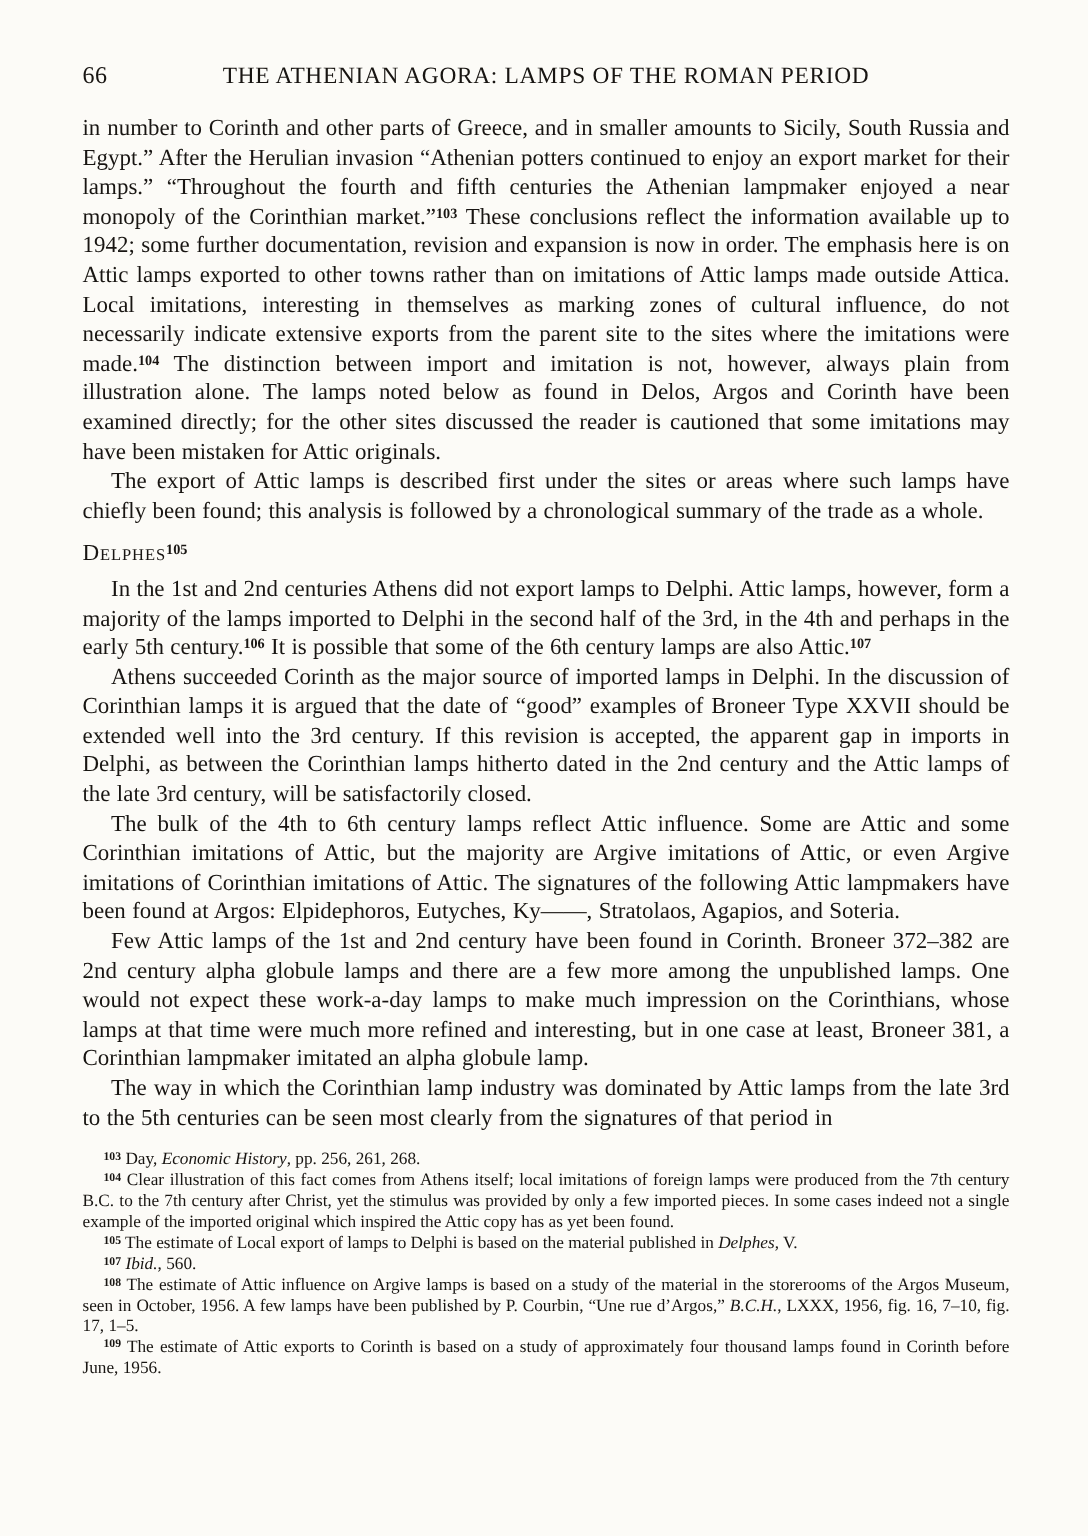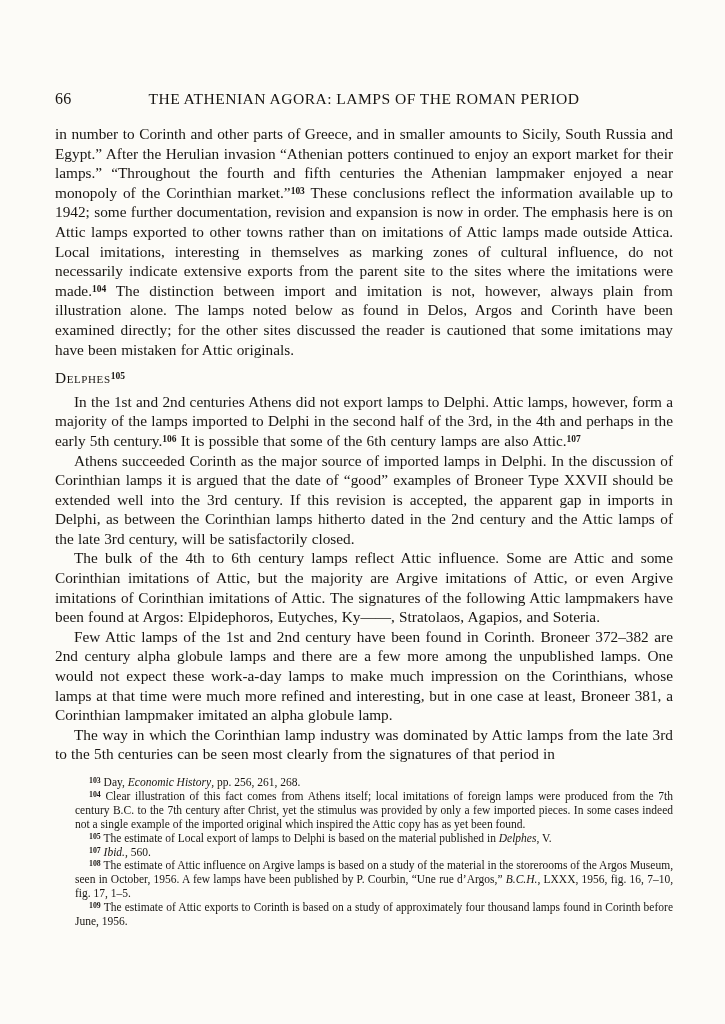--- a/index.html
+++ b/index.html
@@ -15,21 +15,20 @@
     color: #181512;
     font-family: "Liberation Serif", "DejaVu Serif", serif;
     overflow: hidden;
     box-sizing: border-box;
     padding: 42px 52px 0 55px;
   }
   .running-head {
     position: relative;
     height: 22px;
     margin-bottom: 12px;
-    margin-top: 48px;
   }
   .page-number {
     position: absolute;
     left: 0;
     top: 0;
     font-size: 16px;
     letter-spacing: 0.3px;
   }
   .running-title {
     display: block;
@@ -71,41 +70,41 @@
     font-weight: bold;
     line-height: 0;
     vertical-align: 4px;
     letter-spacing: 0;
   }
   .footnotes {
     margin-top: 12px;
     font-size: 11.5px;
     line-height: 13.9px;
     text-align: justify;
-    margin-left: 20px;
   }
   .footnote {
     margin: 0;
     text-indent: 14px;
   }
   .footnote sup.marker {
     vertical-align: 3px;
     font-size: 68%;
   }
 </style>
 </head>
 <body>
 
 <div class="sheet">
   <div class="running-head">
     <span class="page-number">66</span>
     <span class="running-title">THE ATHENIAN AGORA: LAMPS OF THE ROMAN PERIOD</span>
   </div>
   <div class="page-body">
       <p class="body-para"><span>in number to Corinth and other parts of Greece, and in smaller amounts to Sicily, South Russia and Egypt.” After the Herulian invasion “Athenian potters continued to enjoy an export market for their lamps.” “Throughout the fourth and fifth centuries the Athenian lampmaker enjoyed a near monopoly of the Corinthian market.”</span><sup class="fnref">103</sup><span> These conclusions reflect the information available up to 1942; some further documentation, revision and expansion is now in order. The emphasis here is on Attic lamps exported to other towns rather than on imitations of Attic lamps made outside Attica. Local imitations, interesting in themselves as marking zones of cultural influence, do not necessarily indicate extensive exports from the parent site to the sites where the imitations were made.</span><sup class="fnref">104</sup><span> The distinction between import and imitation is not, however, always plain from illustration alone. The lamps noted below as found in Delos, Argos and Corinth have been examined directly; for the other sites discussed the reader is cautioned that some imitations may have been mistaken for Attic originals.</span></p>
+      <p class="body-para indent"><span>The export of Attic lamps is described first under the sites or areas where such lamps have chiefly been found; this analysis is followed by a chronological summary of the trade as a whole.</span></p>
       <h2 class="section-heading"><span class="sc-head">Delphes</span><sup class="fnref">105</sup></h2>
       <p class="body-para indent"><span>In the 1st and 2nd centuries Athens did not export lamps to Delphi. Attic lamps, however, form a majority of the lamps imported to Delphi in the second half of the 3rd, in the 4th and perhaps in the early 5th century.</span><sup class="fnref">106</sup><span> It is possible that some of the 6th century lamps are also Attic.</span><sup class="fnref">107</sup></p>
       <p class="body-para indent"><span>Athens succeeded Corinth as the major source of imported lamps in Delphi. In the discussion of Corinthian lamps it is argued that the date of “good” examples of Broneer Type XXVII should be extended well into the 3rd century. If this revision is accepted, the apparent gap in imports in Delphi, as between the Corinthian lamps hitherto dated in the 2nd century and the Attic lamps of the late 3rd century, will be satisfactorily closed.</span></p>
       <p class="body-para indent"><span>The bulk of the 4th to 6th century lamps reflect Attic influence. Some are Attic and some Corinthian imitations of Attic, but the majority are Argive imitations of Attic, or even Argive imitations of Corinthian imitations of Attic. The signatures of the following Attic lampmakers have been found at Argos: Elpidephoros, Eutyches, Ky——, Stratolaos, Agapios, and Soteria.</span></p>
       <p class="body-para indent"><span>Few Attic lamps of the 1st and 2nd century have been found in Corinth. Broneer 372–382 are 2nd century alpha globule lamps and there are a few more among the unpublished lamps. One would not expect these work-a-day lamps to make much impression on the Corinthians, whose lamps at that time were much more refined and interesting, but in one case at least, Broneer 381, a Corinthian lampmaker imitated an alpha globule lamp.</span></p>
       <p class="body-para indent"><span>The way in which the Corinthian lamp industry was dominated by Attic lamps from the late 3rd to the 5th centuries can be seen most clearly from the signatures of that period in</span></p>
     </div>
   <div class="footnotes">
       <p class="footnote"><sup class="fnref marker">103</sup> <span>Day, </span><span class="it">Economic History</span><span>, pp. 256, 261, 268.</span></p>
       <p class="footnote"><sup class="fnref marker">104</sup> <span>Clear illustration of this fact comes from Athens itself; local imitations of foreign lamps were produced from the 7th century </span><span class="sc">B.C.</span><span> to the 7th century after Christ, yet the stimulus was provided by only a few imported pieces. In some cases indeed not a single example of the imported original which inspired the Attic copy has as yet been found.</span></p>

